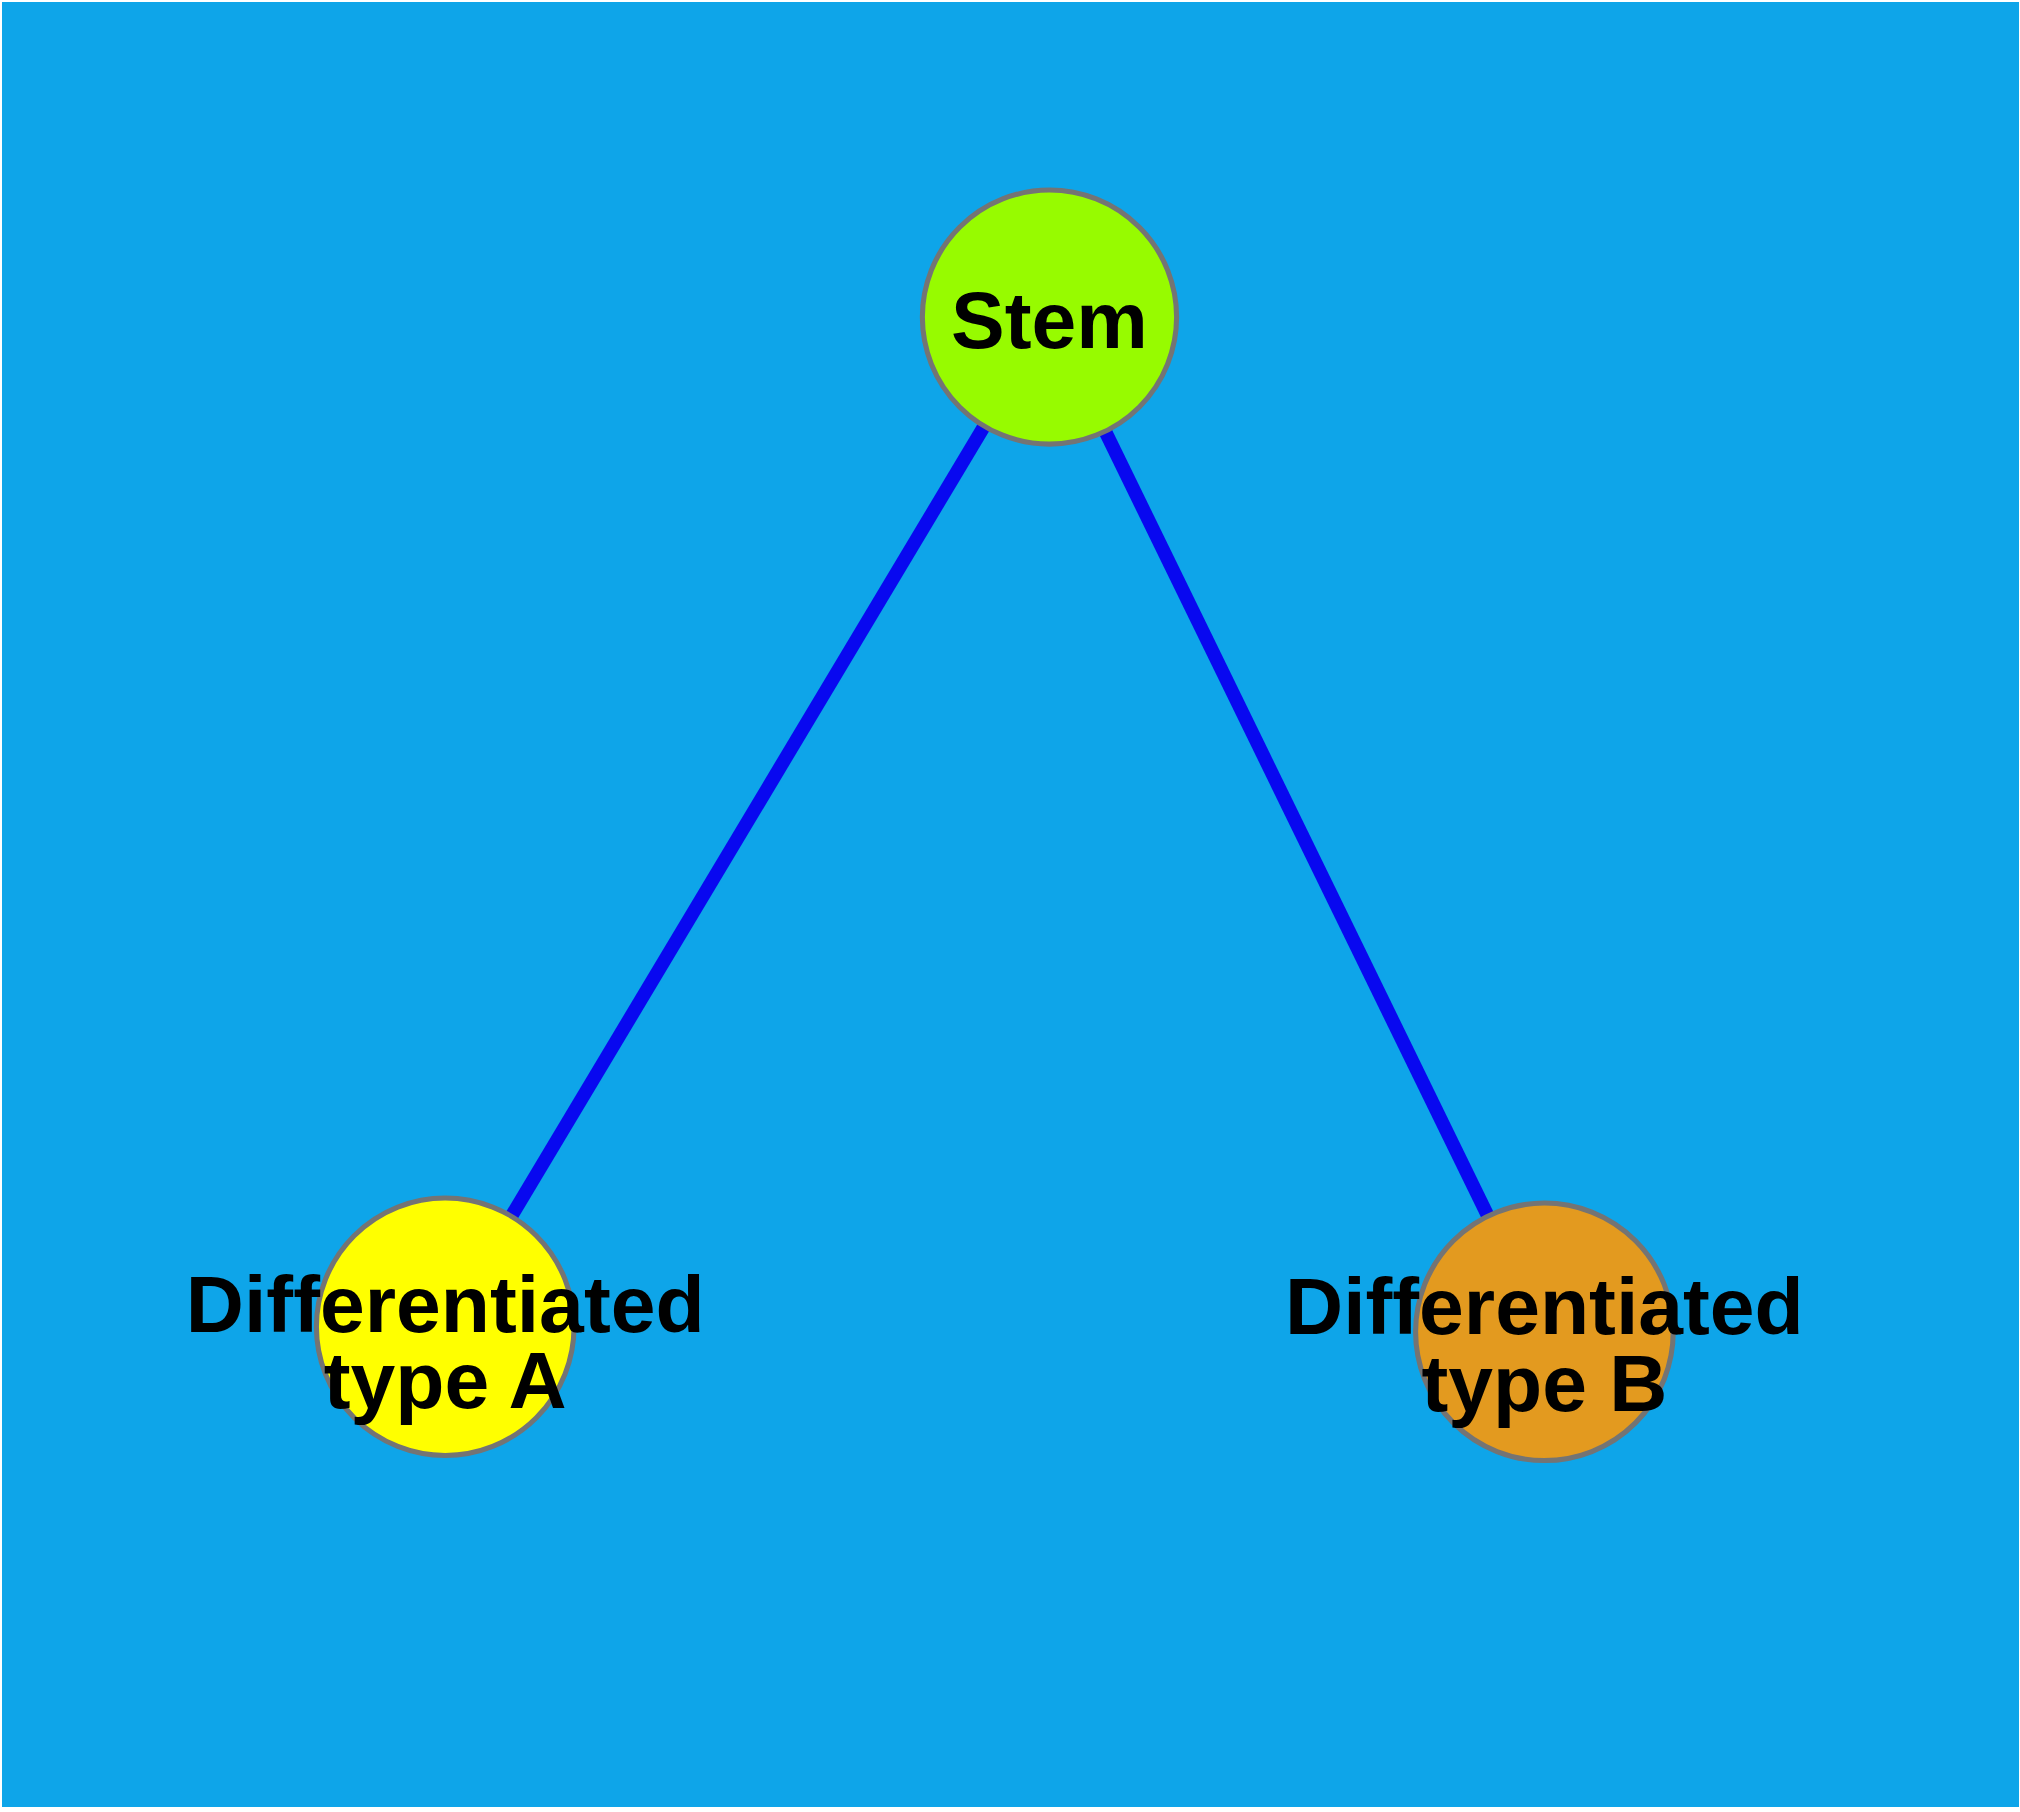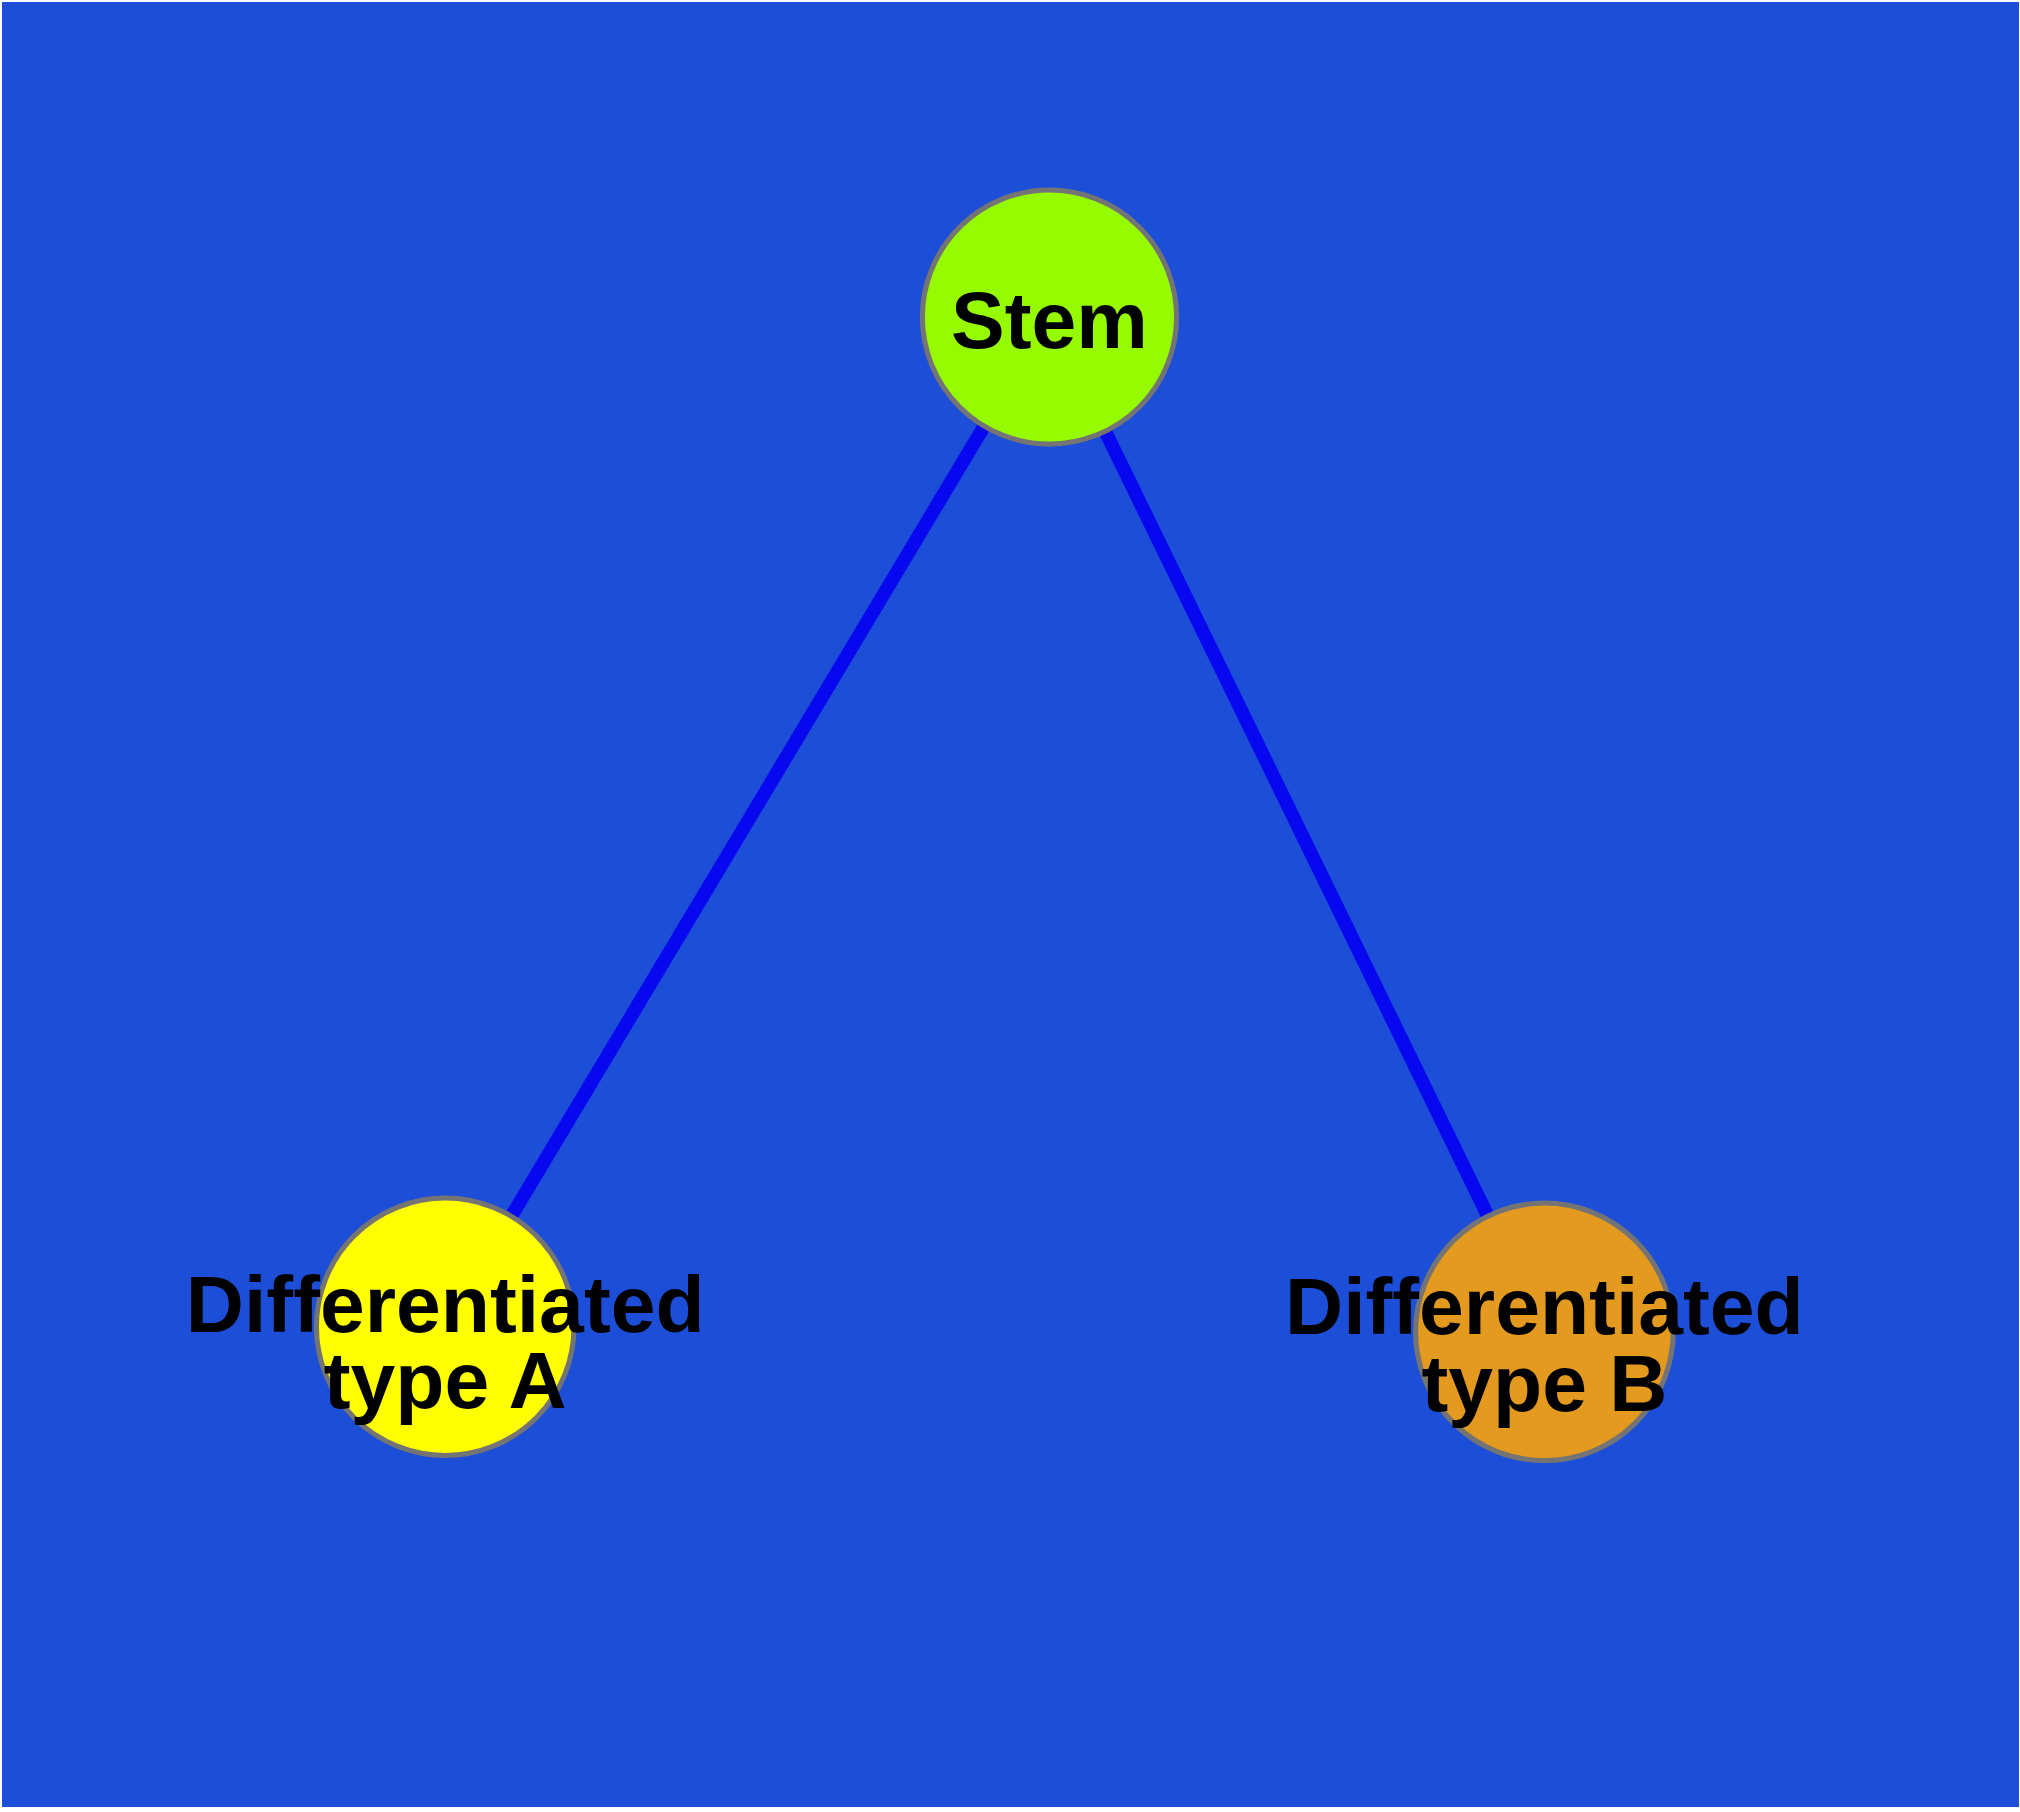--- a/index.html
+++ b/index.html
@@ -16,21 +16,21 @@
     width: 2021px;
     height: 1812px;
     background: #ffffff;
   }
   .canvas {
     position: absolute;
     top: 1.7px;
     left: 1.7px;
     width: 2017px;
     height: 1805px;
-    background: #1d4ed8;
+    background: #0ea5e9;
   }
   svg.graph {
     position: absolute;
     top: 0;
     left: 0;
     width: 100%;
     height: 100%;
   }
   .edge {
     stroke-width: 16px;

